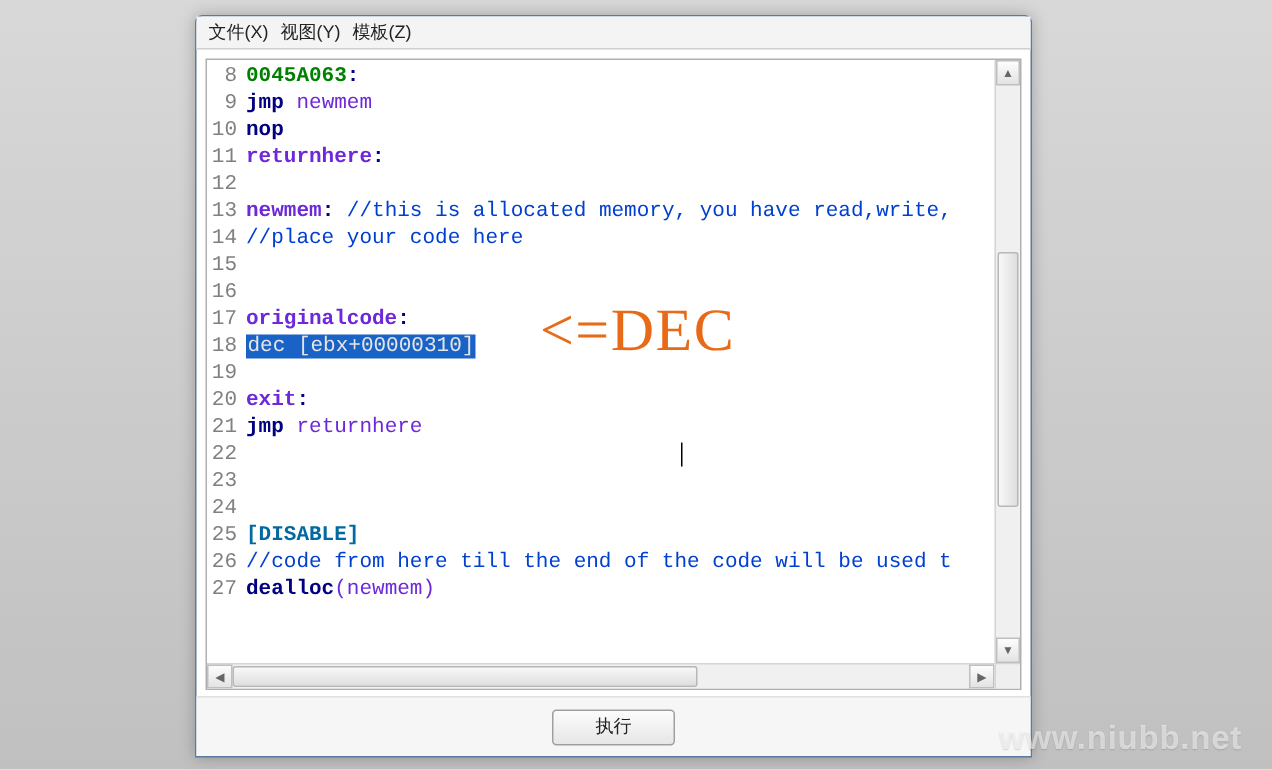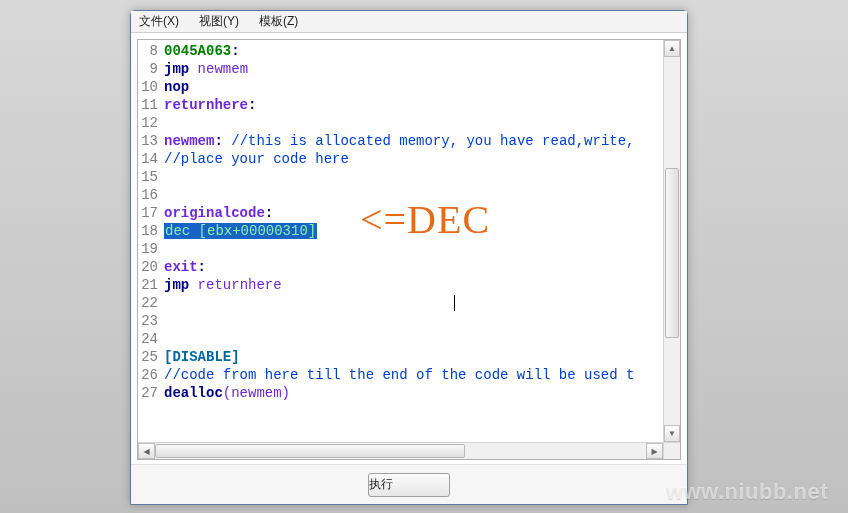--- a/index.html
+++ b/index.html
@@ -71,21 +71,20 @@
 
     .menubar {
       height: 22px;
       background: #f4f4f4;
       border-bottom: 1px solid #d0d0d0;
       display: flex;
       align-items: center;
       padding-left: 4px;
       font-size: 12px;
       color: #222;
-      gap: 12px;
     }
     .menubar span { padding: 2px 4px; }
 
     .editor-frame {
       flex: 1;
       margin: 6px 6px 4px 6px;
       border: 1px solid #b0b0b0;
       position: relative;
       display: flex;
       flex-direction: column;
@@ -115,21 +114,21 @@
       color: #808080;
       padding-right: 6px;
       font-weight: normal;
       flex-shrink: 0;
     }
     .codecell { position: relative; flex: 1; }
     .tk-green { color: #008000; font-weight: bold; }
     .tk-navy  { color: #000080; font-weight: bold; }
     .tk-blueit{ color: #0040d0; }
     .tk-teal  { color: #0369a1; }
-    .tk-sel   { background: #1a63c6; color: #86efac; padding: 0 1px; }
+    .tk-sel   { background: #1a63c6; color: #e5e5e5; padding: 0 1px; }
     .tk-plain { color: #6d28d9; }
     .tk-bold  { font-weight: bold; }
 
     .overlay-dec {
       position: absolute;
       left: 196px;
       top: -11px;
       color: #e86a16;
       font-family: "Times New Roman", serif;
       font-size: 40px;
@@ -186,21 +185,21 @@
       display:flex; align-items:center; justify-content:center;
       border-top: 1px solid #e0e0e0;
       background: #f6f6f6;
     }
     .exec-btn {
       width: 82px; height: 24px;
       background: linear-gradient(180deg,#fcfcfc,#e6e6e6);
       border: 1px solid #9f9f9f;
       border-radius: 3px;
       font-size: 12px; color:#222;
-      display:flex;align-items:center;justify-content:flex-start;
+      display:flex;align-items:center;justify-content:center;
       cursor: pointer;
     }
 
     .caret {
       position:absolute;
       width:1px; height:16px;
       background:#000;
     }
 
     .watermark {

